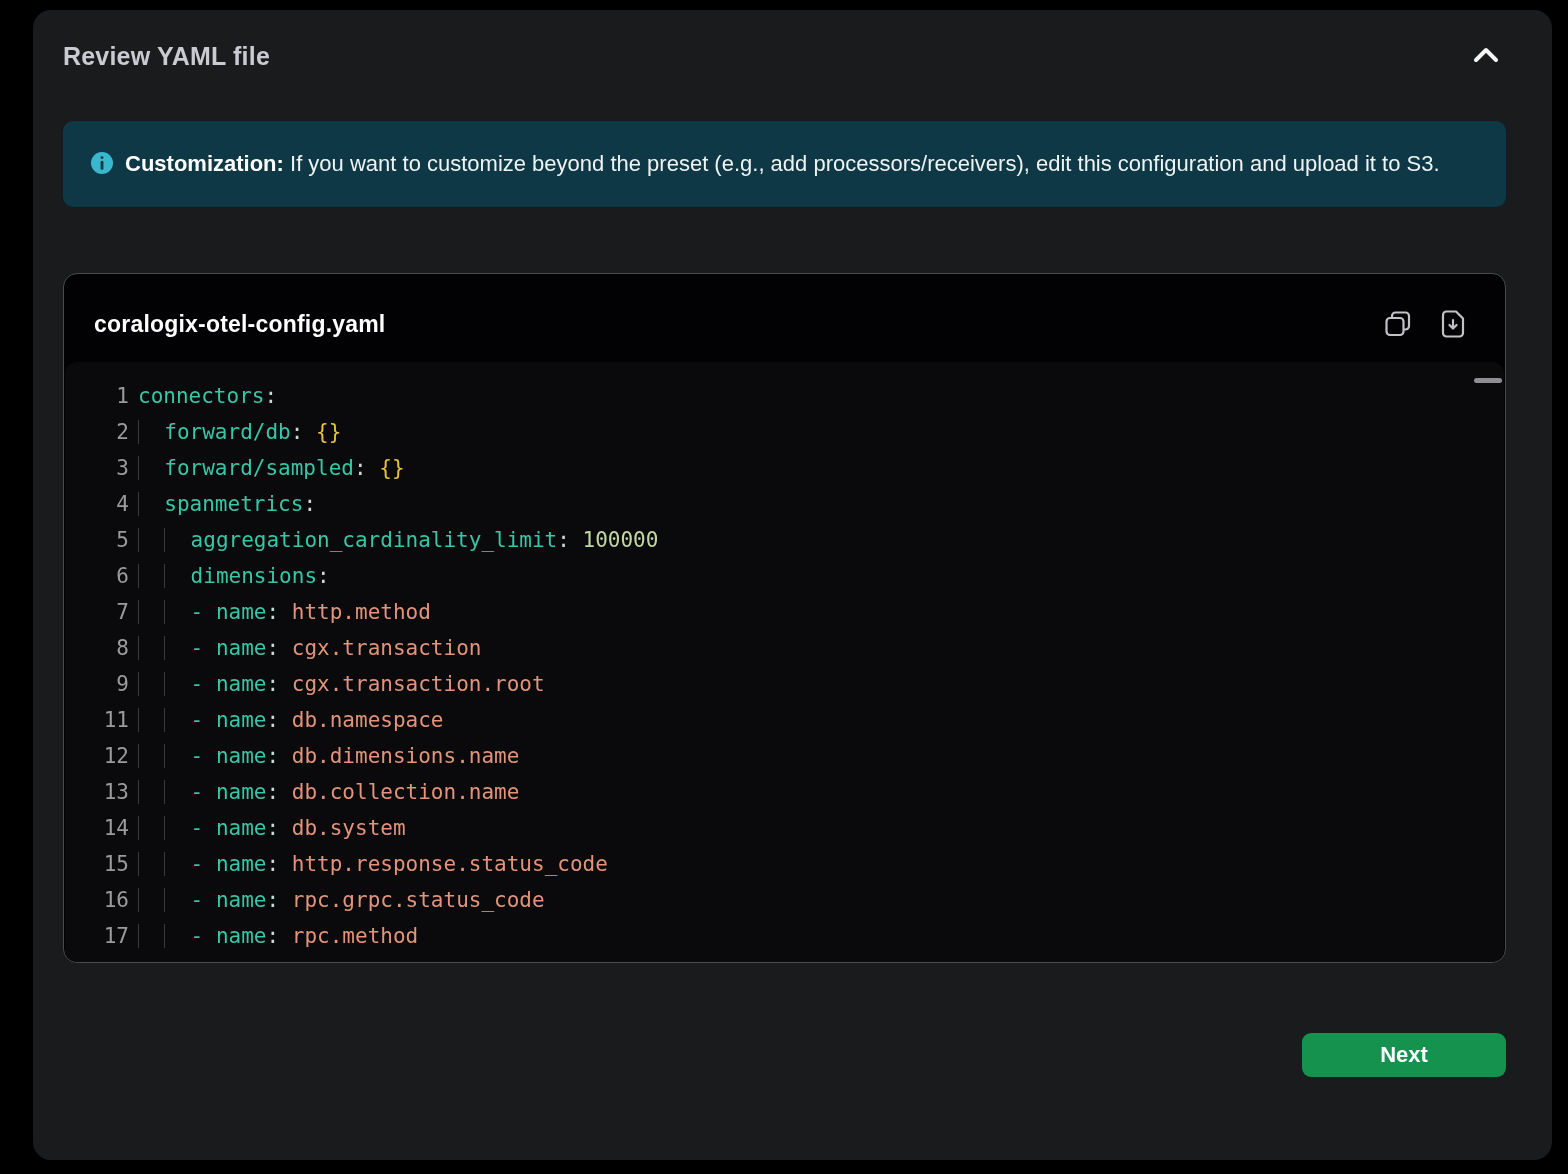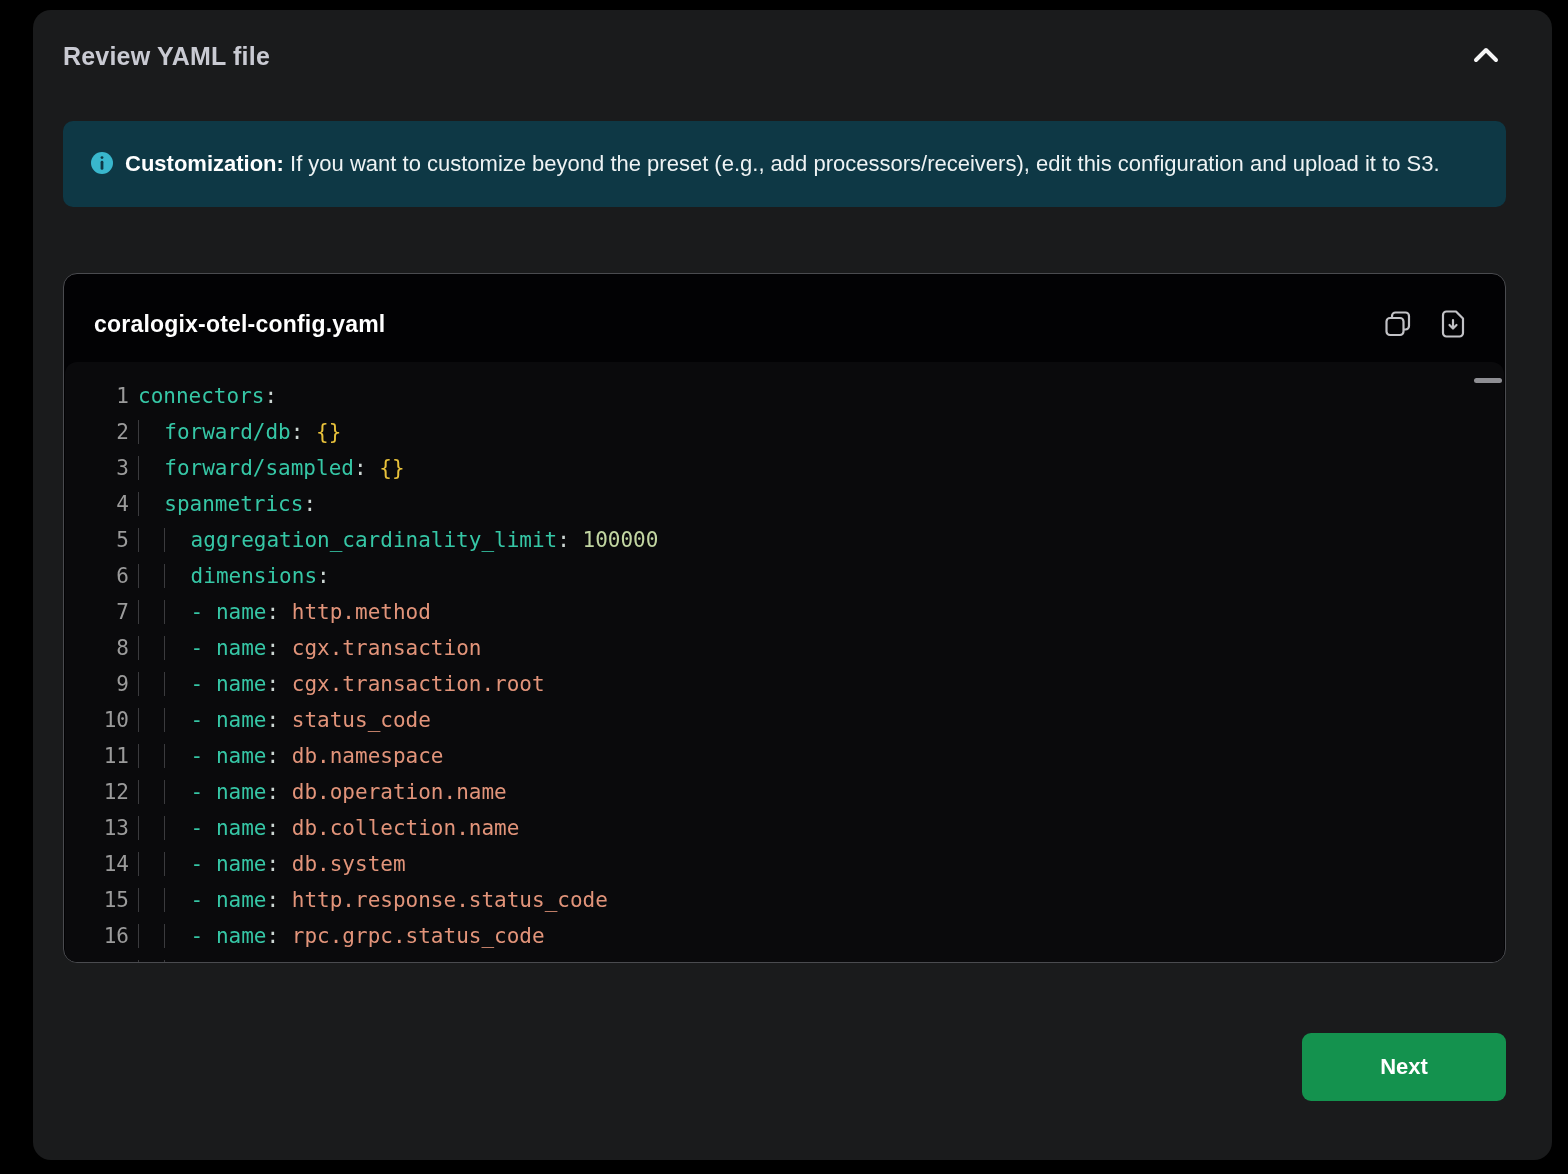--- a/index.html
+++ b/index.html
@@ -68,21 +68,21 @@
   .tk-punct{ color: var(--syntax-punct); }
   .tk-val  { color: var(--syntax-value); }
   .tk-num  { color: var(--syntax-number); text-align: center; }
   .tk-brace{ color: var(--syntax-brace); }
 
   .scroll-thumb { position: absolute; top: 16px; right: 2px; width: 28px; height: 5px; border-radius: 3px; background: #8e8e93; }
 
   
   .panel-footer { display: flex; justify-content: flex-end; margin-top: 70px; }
   .next-btn {
-    width: 204px; height: 68px;
+    width: 204px; height: 44px;
     background: var(--accent-green);
     border: none; border-radius: 9px;
     color: #ffffff; font-size: 22px; font-weight: 600;
     font-family: "Liberation Sans", sans-serif;
     cursor: pointer;
   }
 </style>
 </head>
 <body>
 
@@ -131,23 +131,22 @@
       <div id="code-lines">
           <div class="code-line"><span class="ln">1</span><span class="lc"><span class="tk-key">connectors</span><span class="tk-punct">:</span></span></div>
           <div class="code-line"><span class="ln">2</span><span class="lc"><span class="guide">  </span><span class="tk-key">forward/db</span><span class="tk-punct">:</span><span class="tk-brace"> {}</span></span></div>
           <div class="code-line"><span class="ln">3</span><span class="lc"><span class="guide">  </span><span class="tk-key">forward/sampled</span><span class="tk-punct">:</span><span class="tk-brace"> {}</span></span></div>
           <div class="code-line"><span class="ln">4</span><span class="lc"><span class="guide">  </span><span class="tk-key">spanmetrics</span><span class="tk-punct">:</span></span></div>
           <div class="code-line"><span class="ln">5</span><span class="lc"><span class="guide">  </span><span class="guide">  </span><span class="tk-key">aggregation_cardinality_limit</span><span class="tk-punct">:</span><span class="tk-num"> 100000</span></span></div>
           <div class="code-line"><span class="ln">6</span><span class="lc"><span class="guide">  </span><span class="guide">  </span><span class="tk-key">dimensions</span><span class="tk-punct">:</span></span></div>
           <div class="code-line"><span class="ln">7</span><span class="lc"><span class="guide">  </span><span class="guide">  </span><span class="tk-dash">- </span><span class="tk-key">name</span><span class="tk-punct">:</span><span class="tk-val"> http.method</span></span></div>
           <div class="code-line"><span class="ln">8</span><span class="lc"><span class="guide">  </span><span class="guide">  </span><span class="tk-dash">- </span><span class="tk-key">name</span><span class="tk-punct">:</span><span class="tk-val"> cgx.transaction</span></span></div>
           <div class="code-line"><span class="ln">9</span><span class="lc"><span class="guide">  </span><span class="guide">  </span><span class="tk-dash">- </span><span class="tk-key">name</span><span class="tk-punct">:</span><span class="tk-val"> cgx.transaction.root</span></span></div>
-          <div class="code-line"><span class="ln">10</span><span class="lc"><span class="guide">  </span><span class="guide">  </span><span class="tk-dash">- </span><span class="tk-key">name</span><span class="tk-punct">:</span><span class="tk-val"> status_code</span></span></div>
           <div class="code-line"><span class="ln">11</span><span class="lc"><span class="guide">  </span><span class="guide">  </span><span class="tk-dash">- </span><span class="tk-key">name</span><span class="tk-punct">:</span><span class="tk-val"> db.namespace</span></span></div>
-          <div class="code-line"><span class="ln">12</span><span class="lc"><span class="guide">  </span><span class="guide">  </span><span class="tk-dash">- </span><span class="tk-key">name</span><span class="tk-punct">:</span><span class="tk-val"> db.operation.name</span></span></div>
+          <div class="code-line"><span class="ln">12</span><span class="lc"><span class="guide">  </span><span class="guide">  </span><span class="tk-dash">- </span><span class="tk-key">name</span><span class="tk-punct">:</span><span class="tk-val"> db.dimensions.name</span></span></div>
           <div class="code-line"><span class="ln">13</span><span class="lc"><span class="guide">  </span><span class="guide">  </span><span class="tk-dash">- </span><span class="tk-key">name</span><span class="tk-punct">:</span><span class="tk-val"> db.collection.name</span></span></div>
           <div class="code-line"><span class="ln">14</span><span class="lc"><span class="guide">  </span><span class="guide">  </span><span class="tk-dash">- </span><span class="tk-key">name</span><span class="tk-punct">:</span><span class="tk-val"> db.system</span></span></div>
           <div class="code-line"><span class="ln">15</span><span class="lc"><span class="guide">  </span><span class="guide">  </span><span class="tk-dash">- </span><span class="tk-key">name</span><span class="tk-punct">:</span><span class="tk-val"> http.response.status_code</span></span></div>
           <div class="code-line"><span class="ln">16</span><span class="lc"><span class="guide">  </span><span class="guide">  </span><span class="tk-dash">- </span><span class="tk-key">name</span><span class="tk-punct">:</span><span class="tk-val"> rpc.grpc.status_code</span></span></div>
           <div class="code-line"><span class="ln">17</span><span class="lc"><span class="guide">  </span><span class="guide">  </span><span class="tk-dash">- </span><span class="tk-key">name</span><span class="tk-punct">:</span><span class="tk-val"> rpc.method</span></span></div>
         </div>
       <div class="scroll-thumb"></div>
     </div>
   </div>
 

